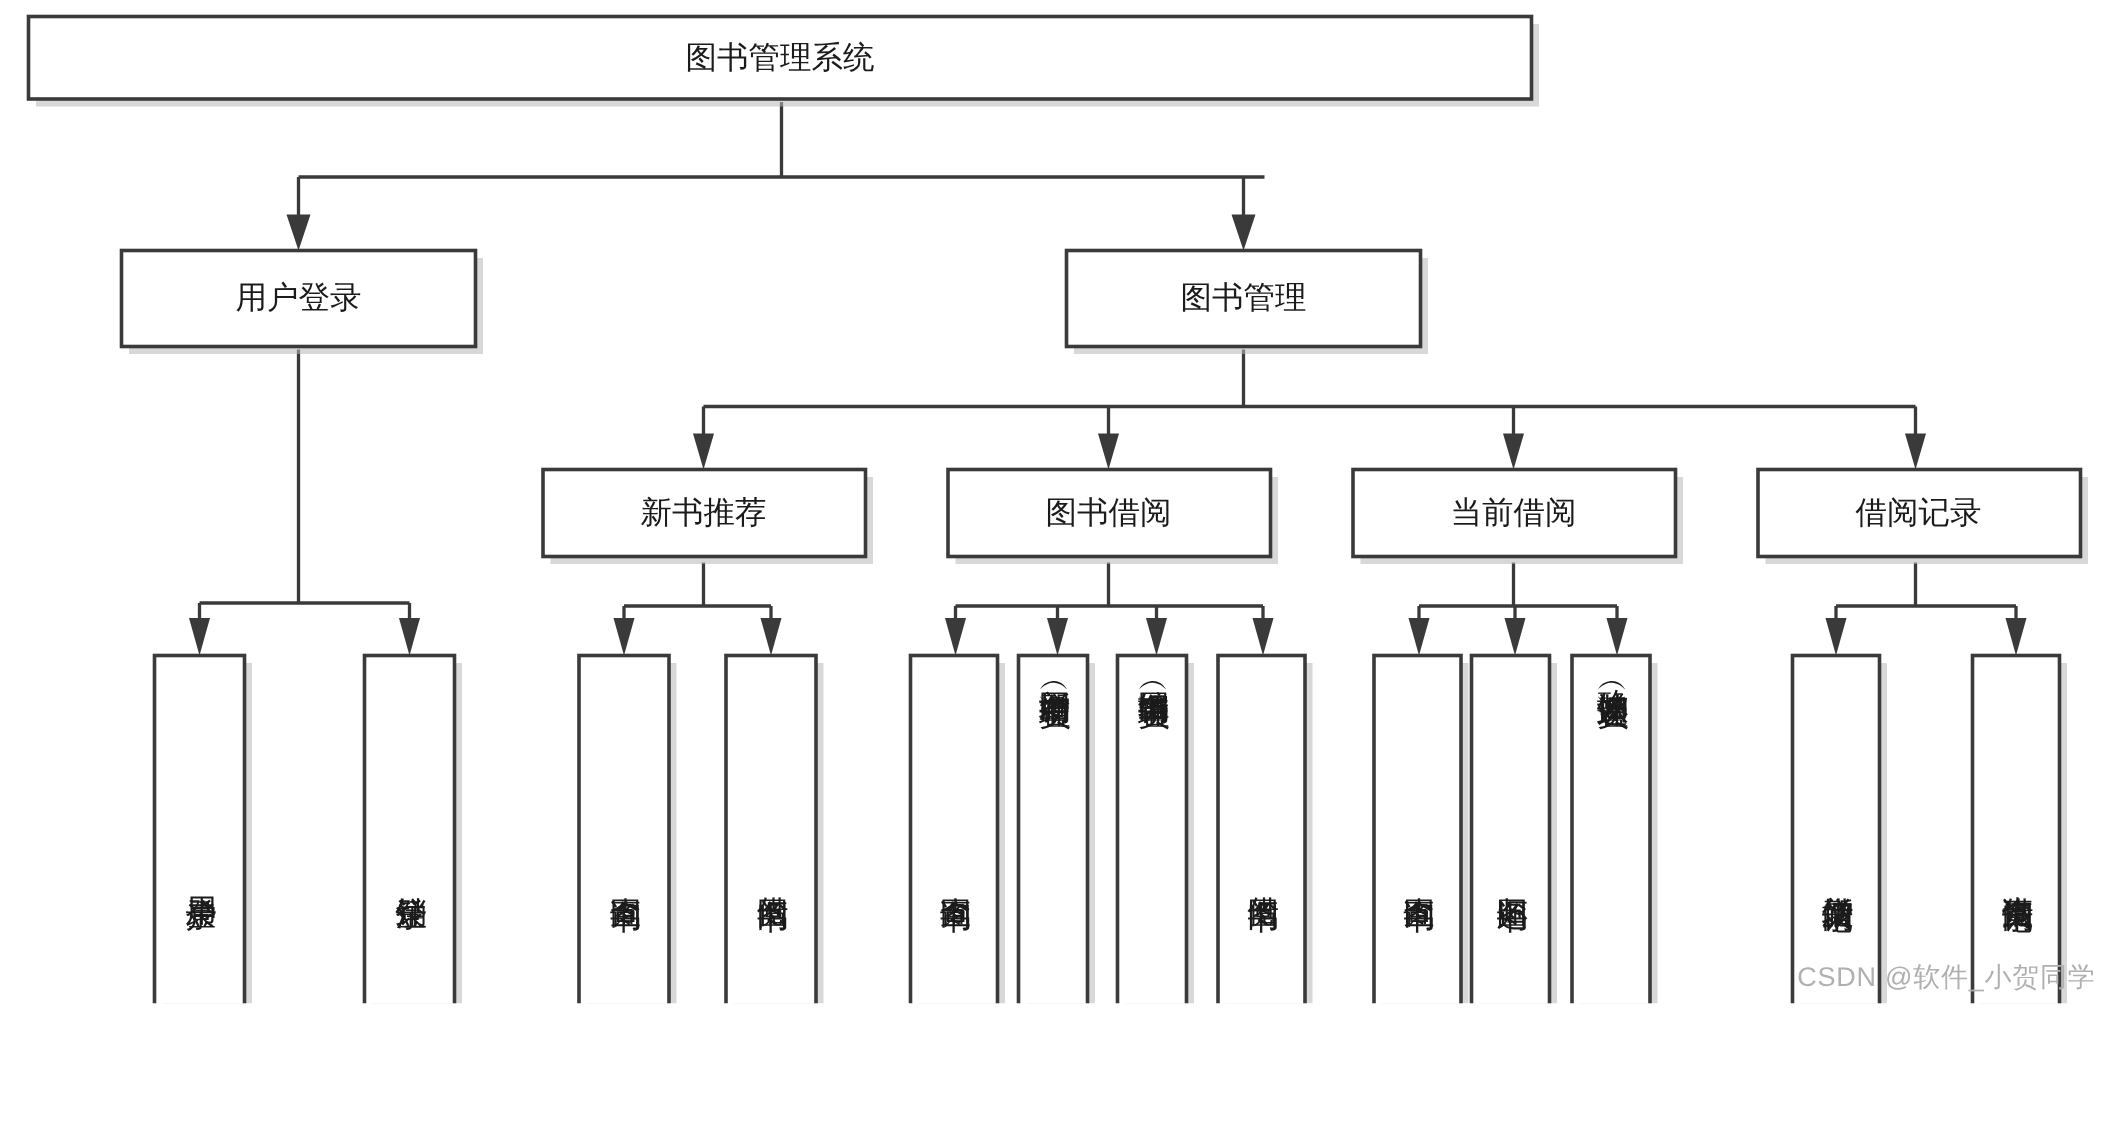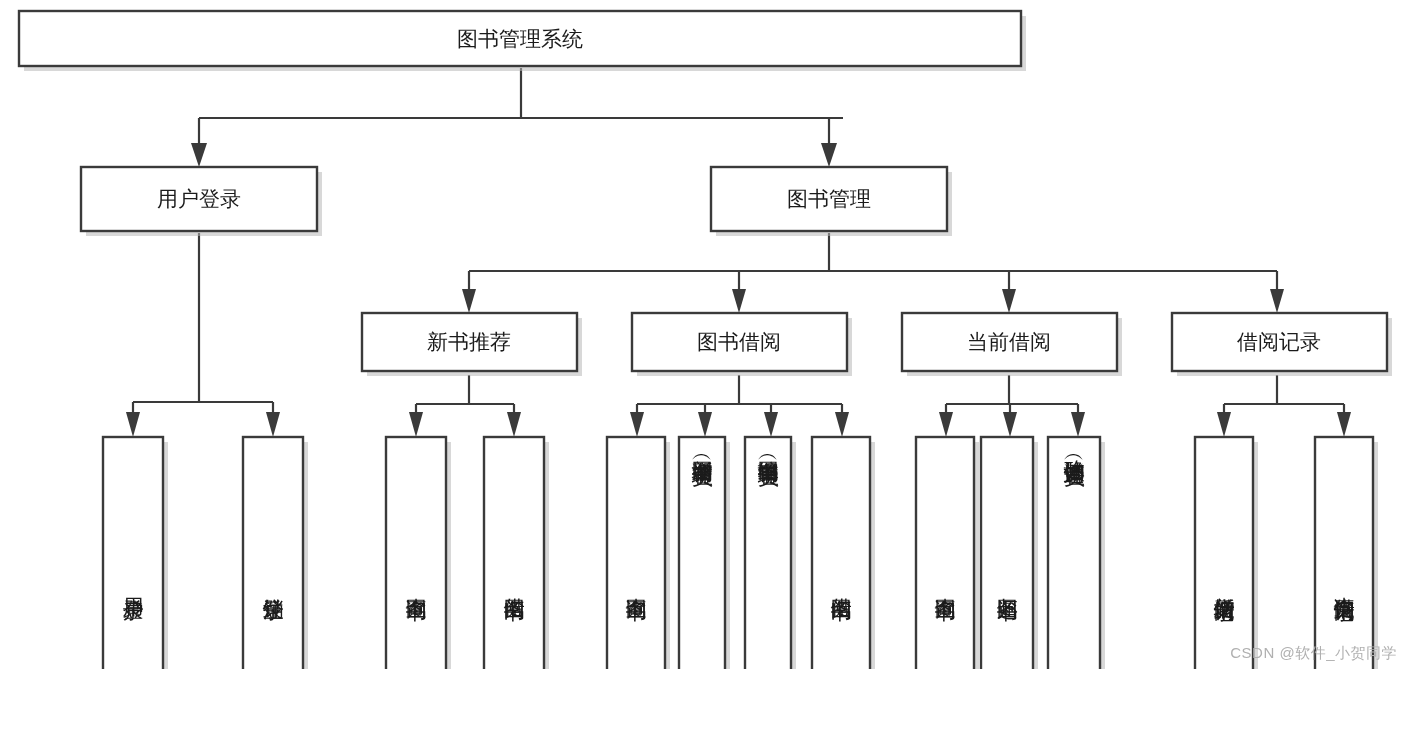--- a/index.html
+++ b/index.html
@@ -69,21 +69,21 @@
     display: flex;
     align-items: center;
     justify-content: center;
     pointer-events: none;
   }
   .watermark {
     position: absolute;
     right: 8px;
     bottom: 6px;
     font-family: "Liberation Sans", "DejaVu Sans", sans-serif;
-    font-size: 15px;
+    font-size: 18px;
     color: #b0b0b0;
     letter-spacing: 0.5px;
     white-space: nowrap;
     user-select: none;
   }
 </style>
 </head>
 <body>
 
 <div id="diagram-root">

